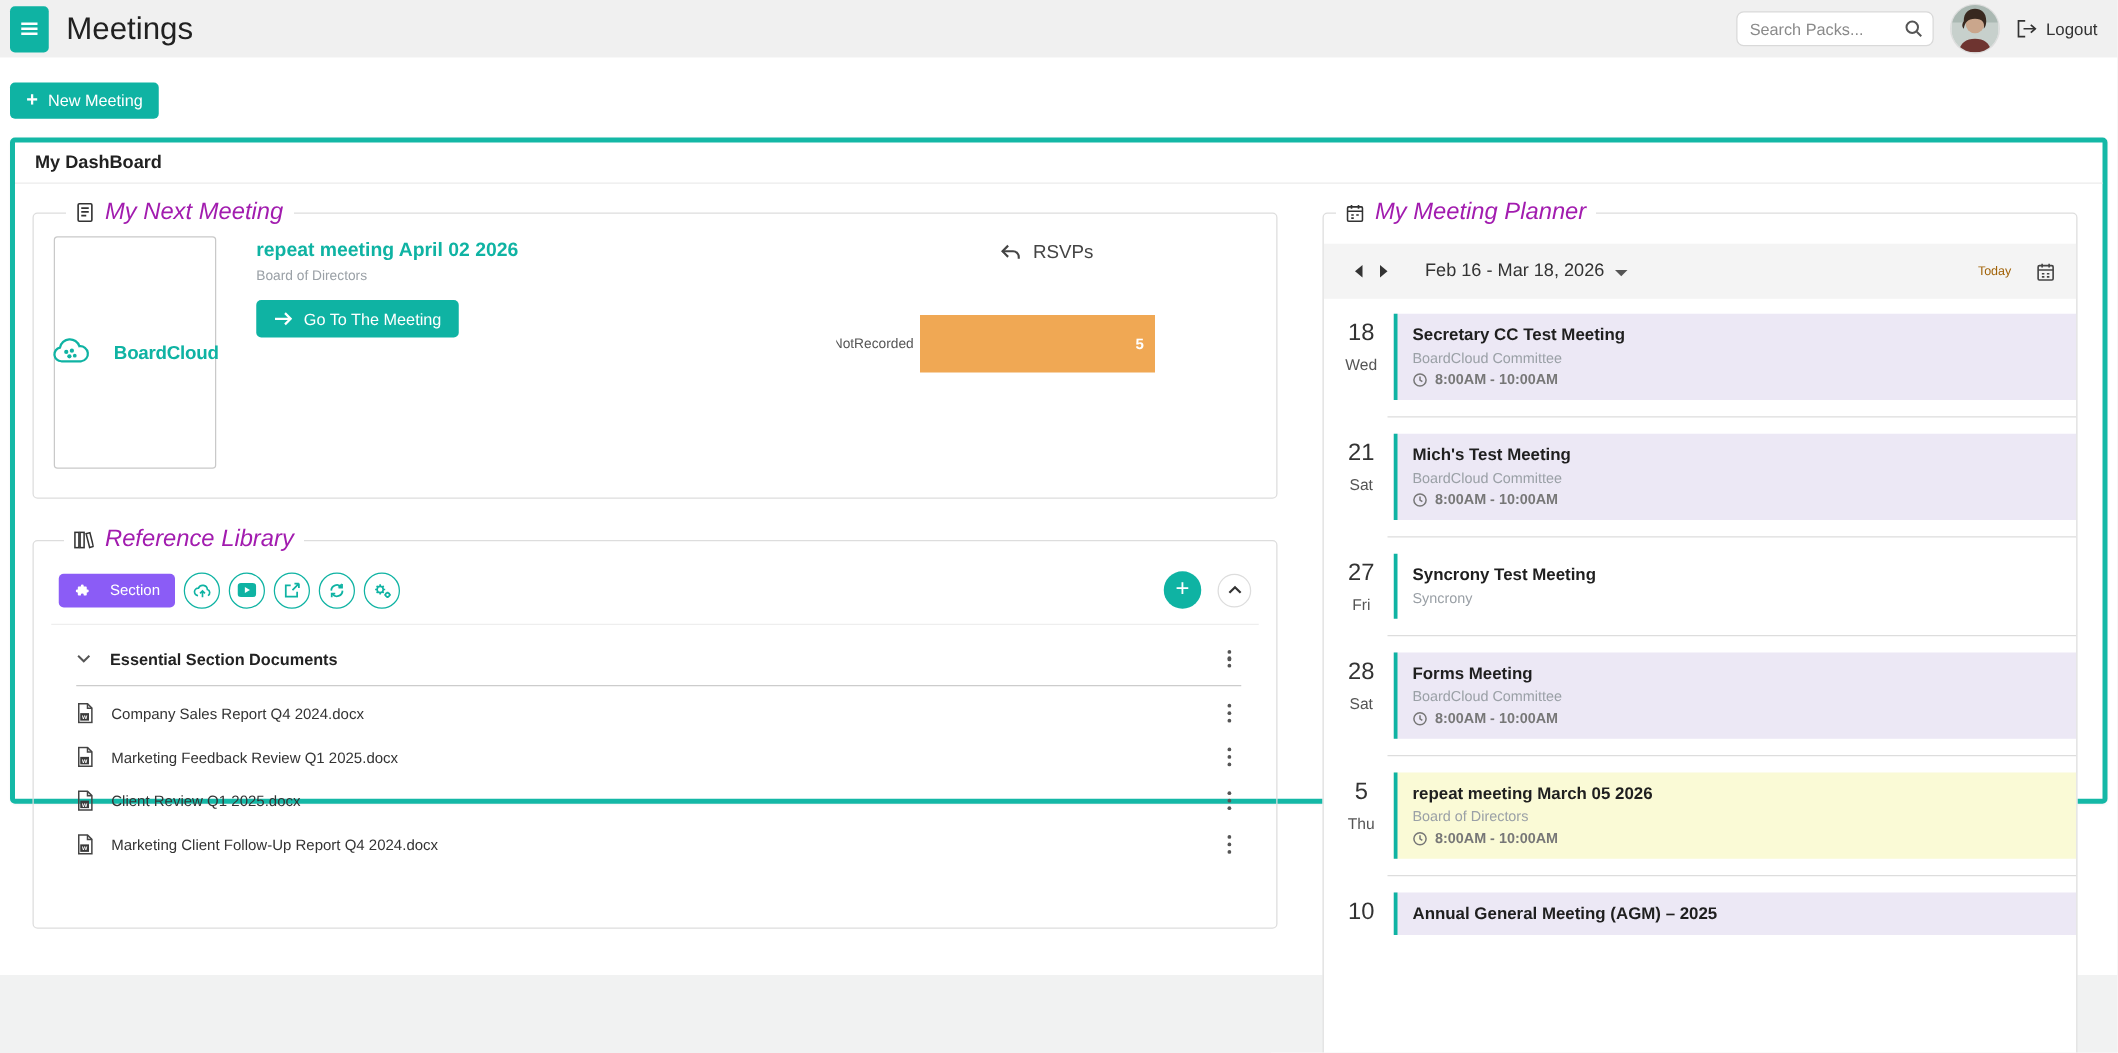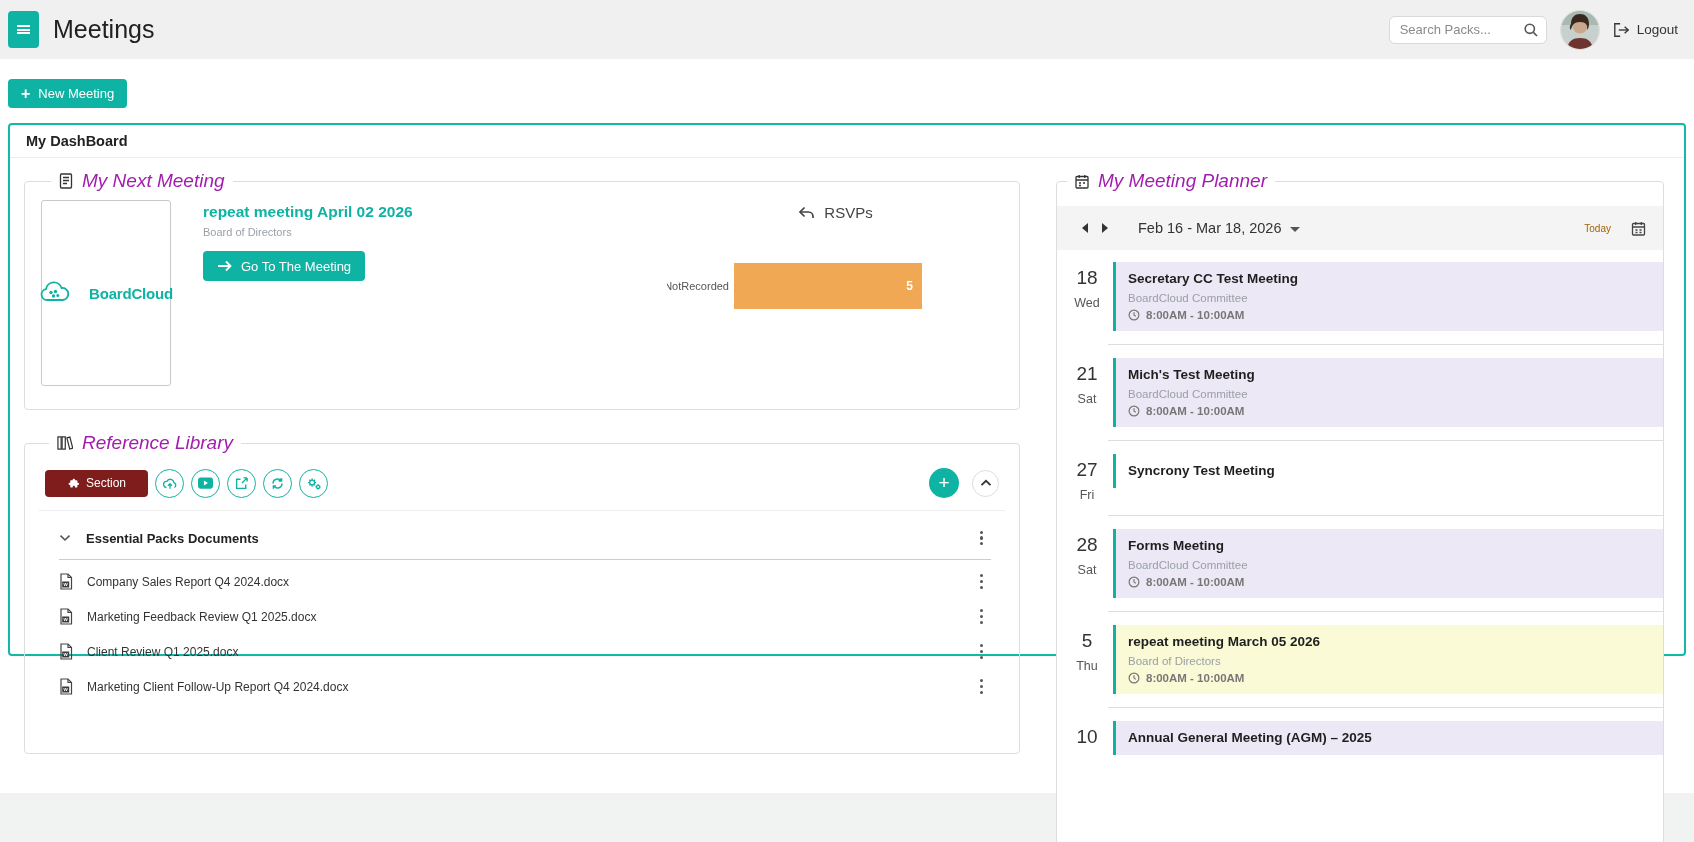--- a/index.html
+++ b/index.html
@@ -6,21 +6,21 @@
   html,body{
     margin:0; width:1694px; height:842px; overflow:hidden;
     background:#f1f2f2;
     font-family:"Liberation Sans", sans-serif;
     -webkit-font-smoothing:antialiased;
   }
   svg{display:block}
 
   
   .header{
-    height:59px; background:#f0f0f0; display:flex; align-items:center;
+    height:46px; background:#f0f0f0; display:flex; align-items:center;
     padding:0 16px 0 8px;
   }
   .hamburger{
     width:31px; height:37px; background:#0fb3a3; border:none; border-radius:4px;
     display:flex; align-items:center; justify-content:center; cursor:pointer;
   }
   .hamburger i{display:block;width:13px;height:2px;background:#fff;margin:1.6px 0;}
   .app-title{font-size:25px; font-weight:500; color:#212121; margin-left:14px;}
   .header-right{margin-left:auto; display:flex; align-items:center; gap:14px;}
   .search-wrap{position:relative;}
@@ -41,21 +41,21 @@
   .content{position:relative; background:#fff; height:734px; padding:0 8px;}
   .btn-new-meeting{
     margin-top:20px; background:#0fb3a3; color:#fff; border:none; border-radius:4px;
     height:29px; padding:0 13px; font-size:13px; display:inline-flex; align-items:center; gap:8px;
     cursor:pointer; font-family:"Liberation Sans",sans-serif;
   }
   .btn-new-meeting .plus{font-size:16px; font-weight:700; line-height:1;}
 
   
   .dash-card{
-    margin-top:15px; background:#fff; border:2px solid #14b8a6; border-radius:4px;
+    margin-top:15px; background:#fff; border:4px solid #14b8a6; border-radius:4px;
     height:533px; box-shadow:0 1px 2px rgba(0,0,0,.04);
   }
   .dash-header{
     padding:8px 16px; font-size:14.5px; font-weight:700; color:#222;
     border-bottom:1px solid #ececec;
   }
   .dash-body{display:flex; align-items:flex-start; gap:36px; padding:12px 20px 0 14px;}
   .left-col{width:996px; flex:0 0 auto;}
   .right-col{flex:1; min-width:0;}
 
@@ -99,22 +99,22 @@
   .rsvp-bar{
     height:46px; display:flex; align-items:center; justify-content:flex-end;
     padding-right:9px; color:#fff; font-size:12px; font-weight:700;
   }
 
   
   .fs-lib{margin-top:22px; height:322px; padding:10px 14px 0;}
   .lib-toolbar{display:flex; align-items:center; gap:7px; padding:4px 6px 12px;
                border-bottom:1px solid #eee;}
   .btn-section{
-    background:#7f1d1d; color:#fff; border:none; border-radius:4px; height:27px;
-    padding:0 22px; font-size:12px; display:inline-flex; align-items:center; gap:6px;
+    background:#8b5cf6; color:#fff; border:none; border-radius:4px; height:27px;
+    padding:0 12px; font-size:12px; display:inline-flex; align-items:center; gap:16px;
     cursor:pointer; font-family:"Liberation Sans",sans-serif;
   }
   .circle-btn{
     width:29px; height:29px; border:1.6px solid #0fb3a3; border-radius:50%;
     background:#fff; color:#0fb3a3; display:flex; align-items:center; justify-content:center;
     cursor:pointer; padding:0;
   }
   .btn-add{
     margin-left:auto; width:30px; height:30px; border:none; border-radius:50%;
     background:#0fb3a3; color:#fff; font-size:19px; line-height:1; cursor:pointer;
@@ -362,21 +362,21 @@
             </button>
           </div>
 
           <div class="lib-list">
             <div class="group-header">
               <span>
                 <svg width="12" height="8" viewBox="0 0 12 8" fill="none" stroke="#555" stroke-width="1.6">
                   <path d="m1.5 1.6 4.5 4.4 4.5-4.4"></path>
                 </svg>
               </span>
-              <span class="group-name">Essential Packs Documents</span>
+              <span class="group-name">Essential Section Documents</span>
               <span class="kebab">
                   <i></i>
                   <i></i>
                   <i></i>
                 </span>
             </div>
             <div class="group-rule"></div>
             <div>
   <div class="doc-row">
     <span>
@@ -533,20 +533,21 @@
 <div class="group-sep"></div>
   <div class="day-group">
     <div class="day-cell">
       <div class="day-num">27</div>
       <div class="day-wd">Fri</div>
     </div>
     <div class="events">
 
   <div class="event-card ev-white">
     <div class="ev-title">Syncrony Test Meeting</div>
+    <div class="ev-committee">Syncrony</div>
   </div>
 </div>
   </div>
 <div class="group-sep"></div>
   <div class="day-group">
     <div class="day-cell">
       <div class="day-num">28</div>
       <div class="day-wd">Sat</div>
     </div>
     <div class="events">

